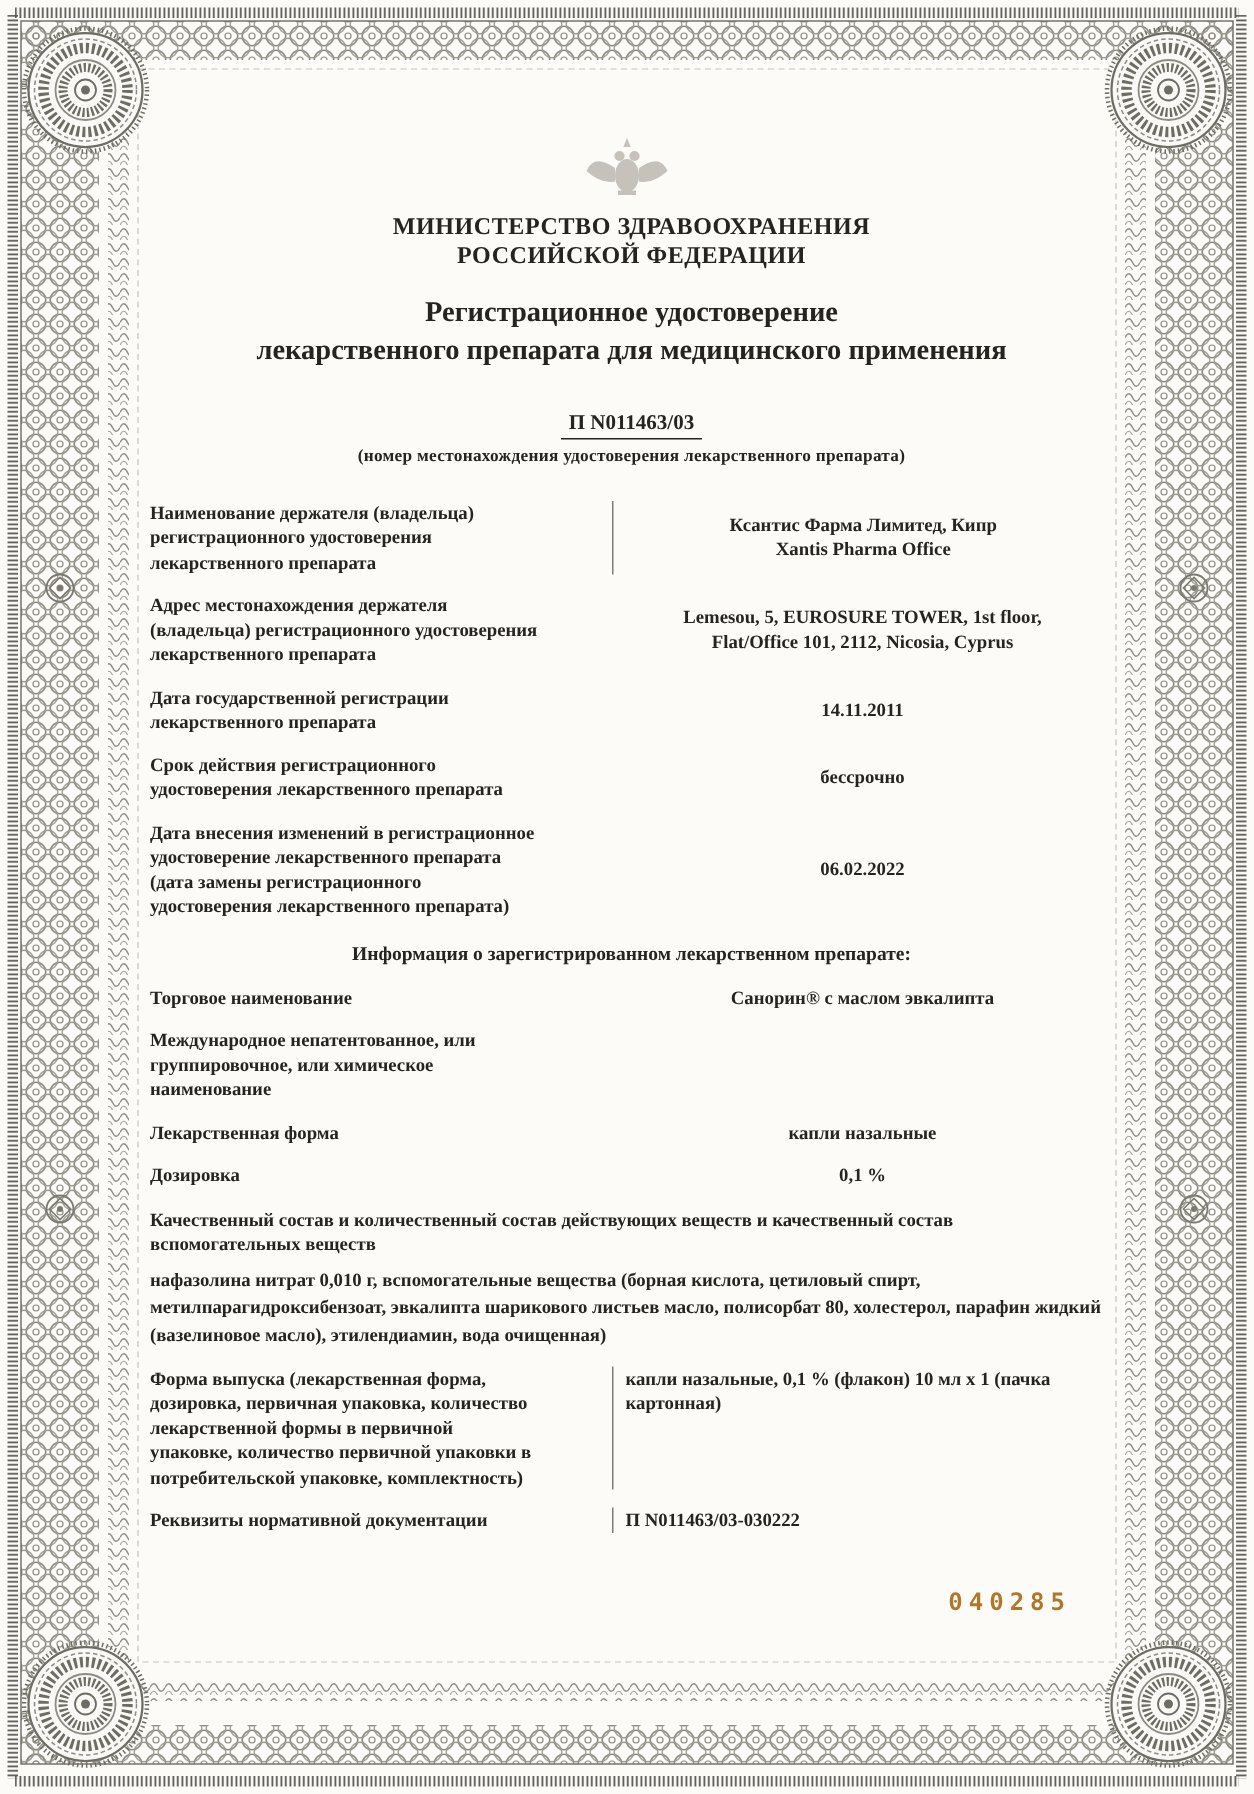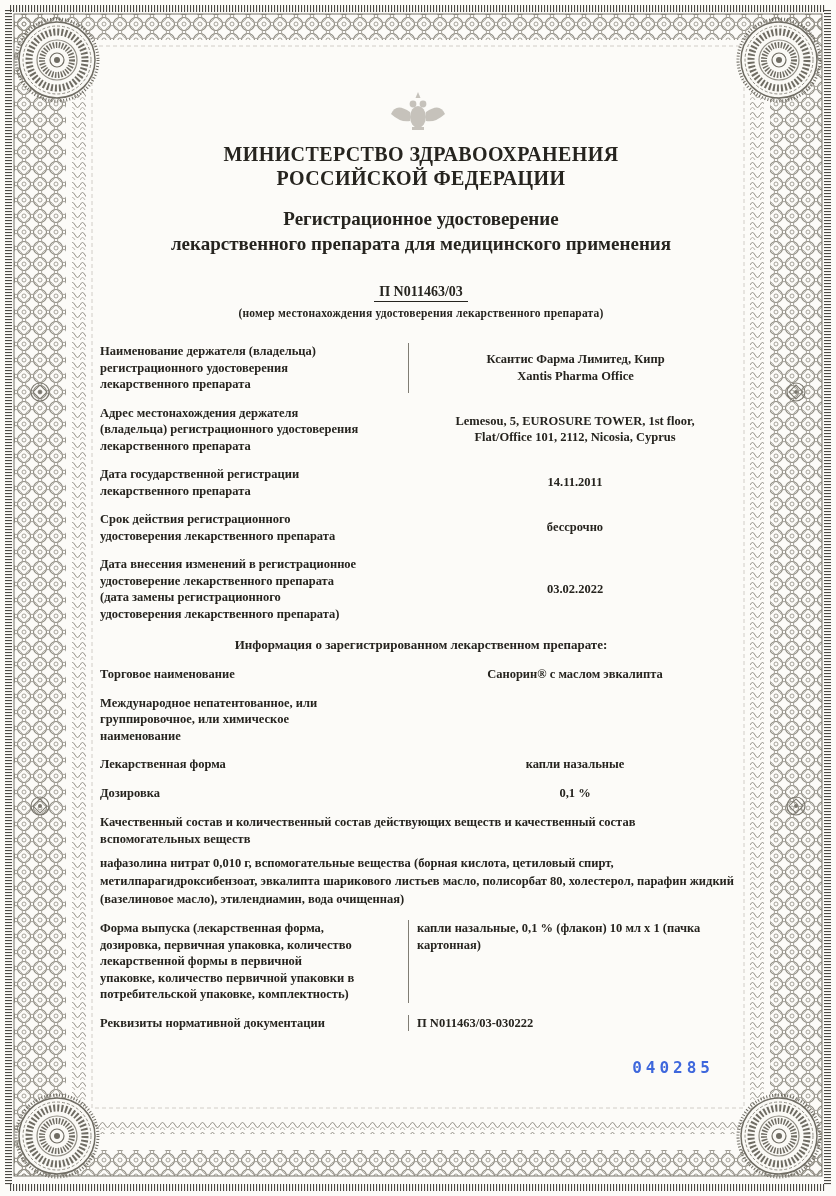--- a/index.html
+++ b/index.html
@@ -3,21 +3,21 @@
 <meta charset="utf-8">
 <style>
   * { margin:0; padding:0; box-sizing:border-box; }
   html,body { background:#ffffff; }
   .page {
     position:relative; width:836px; height:1196px; overflow:hidden;
     background:#fcfbf8; font-family:"Liberation Serif", serif; color:#26241f;
   }
   .frame { position:absolute; left:0; top:0; }
   .content { position:absolute; left:100px; top:142px; width:642px; }
-  .ministry div { text-align:center; font-weight:bold; font-size:20px; line-height:1.2; letter-spacing:.4px; }
+  .ministry div { text-align:center; font-weight:bold; font-size:16px; line-height:1.2; letter-spacing:.4px; }
   .title { margin-top:16px; }
   .title div { text-align:center; font-weight:bold; font-size:19px; line-height:1.32; }
   .reg-number { text-align:center; margin-top:28px; font-weight:bold; font-size:14px; }
   .reg-number span { display:inline-block; border-bottom:1.6px solid #26241f; padding:0 5px 1px; }
   .caption { text-align:center; font-weight:bold; font-size:11.5px; margin-top:5px; letter-spacing:.2px; }
   .table { margin-top:18px; }
   .row { display:flex; padding:6px 0; }
   .row .label {
     width:308px; flex:0 0 308px; font-weight:bold; font-size:12.5px;
     line-height:1.32; white-space:pre-line; padding-right:10px;
@@ -29,21 +29,21 @@
   .row.divided .value { border-left:1px solid #807d74; align-self:stretch;
     display:flex; flex-direction:column; justify-content:center; }
   .row.value-left .value { text-align:left; justify-content:flex-start; padding-left:8px; }
   .info-header { text-align:center; font-weight:bold; font-size:13px; padding:9px 0 7px; }
   .comp-block { padding:7px 0 6px; }
   .comp-label { font-weight:bold; font-size:12.5px; line-height:1.35; white-space:pre-line; }
   .comp-text { font-weight:bold; font-size:12.5px; line-height:1.45; margin-top:6px; }
   .serial {
     position:absolute; right:122px; top:1058px;
     font-family:"DejaVu Sans Mono", monospace; font-weight:bold;
-    font-size:16px; letter-spacing:4px; color:#1d4ed8; opacity:.85;
+    font-size:16px; letter-spacing:4px; color:#a16207; opacity:.85;
   }
 </style>
 </head>
 <body>
 
 <div class="page">
 
   <svg class="frame" width="836" height="1196" viewBox="0 0 836 1196">
     <defs>
       <pattern id="tickV" width="3" height="10" patternUnits="userSpaceOnUse">
@@ -163,21 +163,21 @@
         <div class="label">Срок действия регистрационного
 удостоверения лекарственного препарата</div>
         <div class="value">бессрочно</div>
       </div>
 
       <div class="row">
         <div class="label">Дата внесения изменений в регистрационное
 удостоверение лекарственного препарата
 (дата замены регистрационного
 удостоверения лекарственного препарата)</div>
-        <div class="value">03.02.2022</div>
+        <div class="value">06.02.2022</div>
       </div>
 
       <div class="info-header">Информация о зарегистрированном лекарственном препарате:</div>
 
       <div class="row">
         <div class="label">Торговое наименование</div>
         <div class="value">Санорин® с маслом эвкалипта</div>
       </div>
 
       <div class="row">

